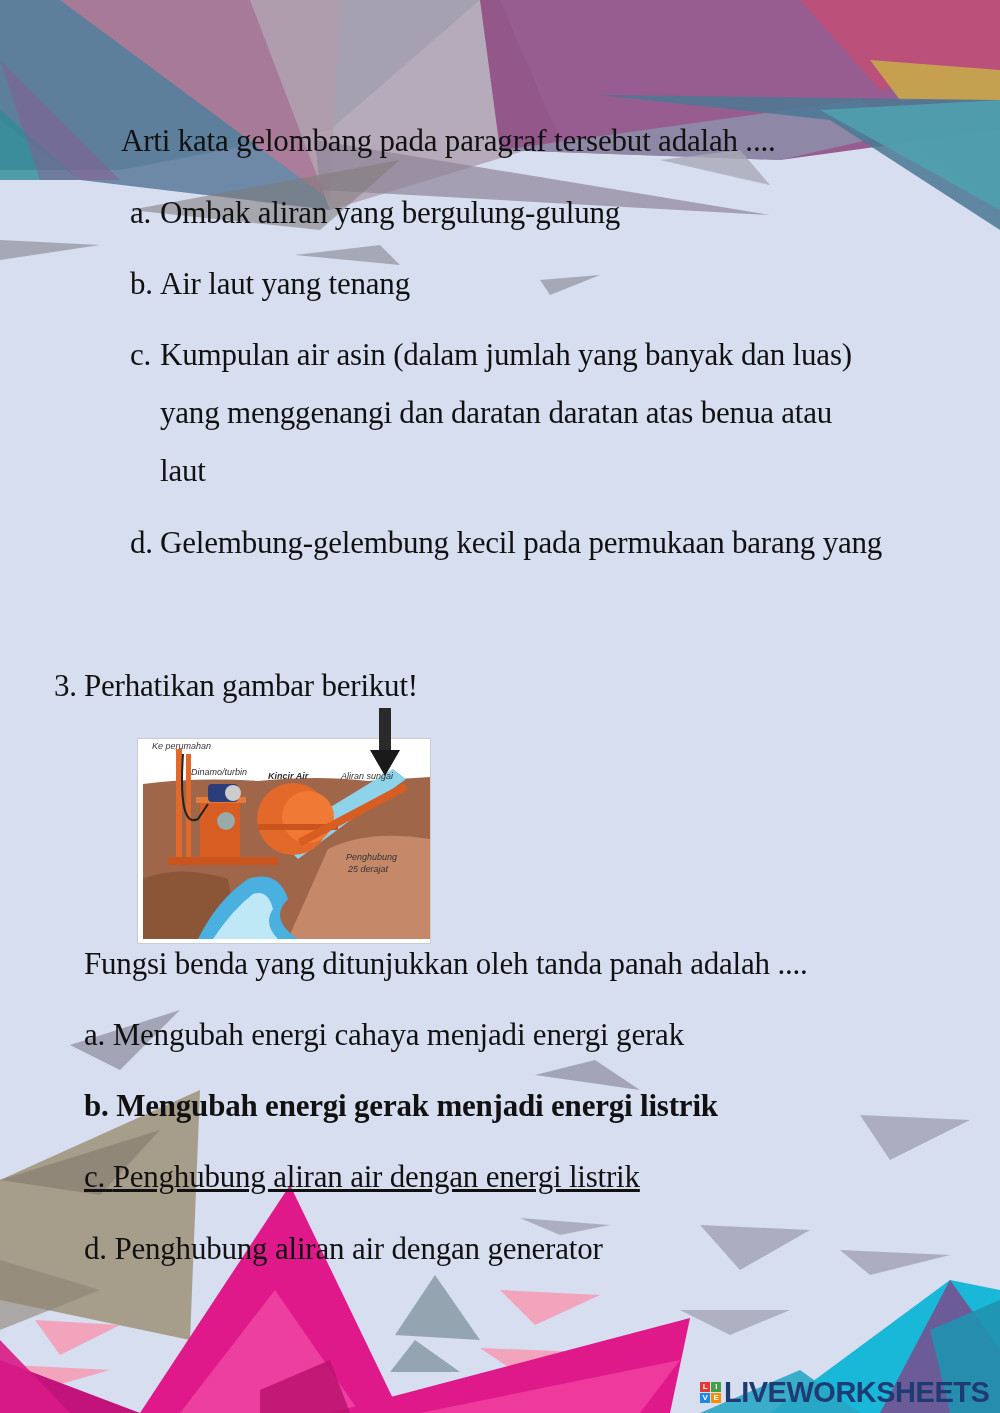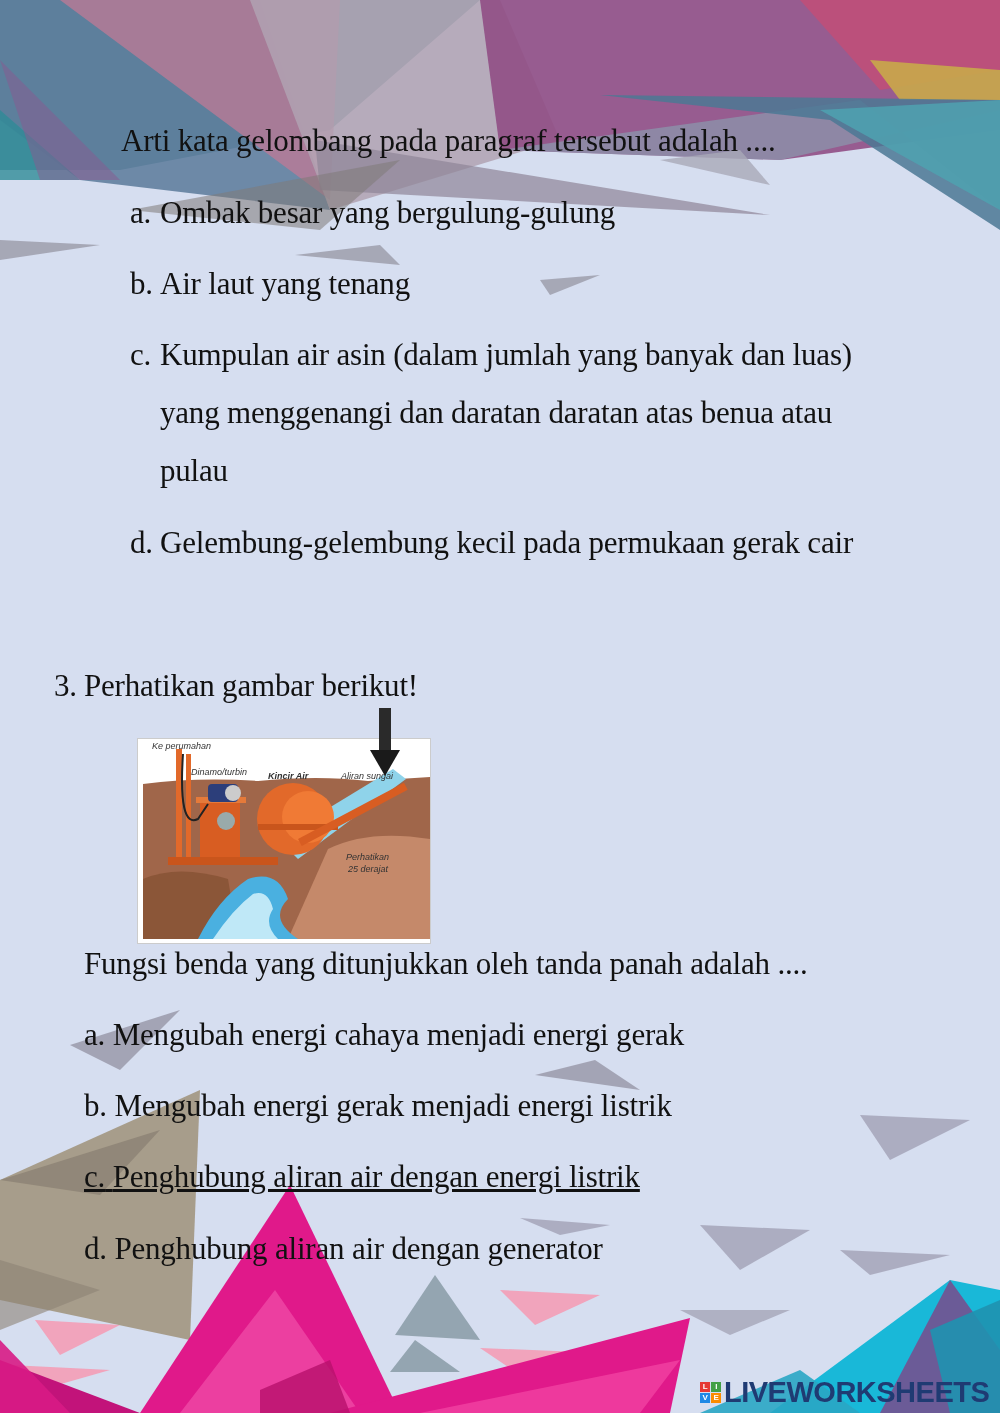--- a/index.html
+++ b/index.html
@@ -68,32 +68,32 @@
 
   <polygon points="770,1413 950,1280 1000,1290 1000,1413" fill="#19b8d8"></polygon>
   <polygon points="880,1413 950,1280 1000,1350 1000,1413" fill="#7a4a8c" opacity="0.85"></polygon>
   <polygon points="930,1330 1000,1300 1000,1413 950,1413" fill="#1f92b0" opacity="0.9"></polygon>
   <polygon points="700,1413 800,1370 860,1413" fill="#2aa6c4" opacity="0.9"></polygon>
 </svg>
 
 <div class="txt" style="left:121px; top:123px;">Arti kata gelombang pada paragraf tersebut adalah ....</div>
 
 <div class="txt" style="left:130px; top:195px;">
-  <span class="lbl">a.</span><span>Ombak besar yang bergulung-gulung</span>
+  <span class="lbl">a.</span><span>Ombak aliran yang bergulung-gulung</span>
 </div>
 <div class="txt" style="left:130px; top:266px;">
   <span class="lbl">b.</span><span>Air laut yang tenang</span>
 </div>
 <div class="txt" style="left:130px; top:337px;">
   <span class="lbl">c.</span><span>Kumpulan air asin (dalam jumlah yang banyak dan luas)</span>
 </div>
 <div class="txt" style="left:160px; top:395px;">yang menggenangi dan daratan daratan atas benua atau</div>
-<div class="txt" style="left:160px; top:453px;">pulau</div>
+<div class="txt" style="left:160px; top:453px;">laut</div>
 <div class="txt" style="left:130px; top:525px;">
-  <span class="lbl">d.</span><span>Gelembung-gelembung kecil pada permukaan gerak cair</span>
+  <span class="lbl">d.</span><span>Gelembung-gelembung kecil pada permukaan barang yang</span>
 </div>
 
 <div class="txt" style="left:54px; top:668px;">
   <span class="lbl">3.</span><span>Perhatikan gambar berikut!</span>
 </div>
 
 <svg class="arrow" width="30" height="70" viewBox="0 0 30 70">
   <rect x="9" y="0" width="12" height="44" fill="#2a2a2a"></rect>
   <polygon points="0,42 30,42 15,68" fill="#1a1a1a"></polygon>
 </svg>
@@ -124,30 +124,30 @@
     <circle cx="170" cy="78" r="26" fill="#f07a35"></circle>
     <rect x="120" y="85" width="80" height="6" fill="#c9551c"></rect>
     <rect x="160" y="100" width="120" height="8" fill="#d85d22" transform="rotate(-28 160 100)"></rect>
 
     <path d="M45,15 Q40,90 60,80 L70,65" stroke="#222" stroke-width="2" fill="none"></path>
   </svg>
   <span class="fig-lbl" style="left:14px; top:2px;">Ke perumahan</span>
   <span class="fig-lbl" style="left:53px; top:28px;">Dinamo/turbin</span>
   <span class="fig-lbl" style="left:130px; top:32px;font-weight:bold;">Kincir Air</span>
   <span class="fig-lbl" style="left:203px; top:32px;">Aliran sungai</span>
-  <span class="fig-lbl" style="left:208px; top:113px;">Perhatikan</span>
+  <span class="fig-lbl" style="left:208px; top:113px;">Penghubung</span>
   <span class="fig-lbl" style="left:210px; top:125px;text-align:right;">25 derajat</span>
 </div>
 
 <div class="txt" style="left:84px; top:946px;">Fungsi benda yang ditunjukkan oleh tanda panah adalah ....</div>
 
 <div class="txt" style="left:84px; top:1017px;">
   <span>a.</span> <span>Mengubah energi cahaya menjadi energi gerak</span>
 </div>
-<div class="txt" style="left:84px; top:1088px;">
+<div class="txt" style="left:84px; top:1088px;font-weight:bold;">
   <span>b.</span> <span>Mengubah energi gerak menjadi energi listrik</span>
 </div>
 <div class="txt" style="left:84px; top:1159px;text-decoration:underline;">
   <span>c.</span> <span>Penghubung aliran air dengan energi listrik</span>
 </div>
 <div class="txt" style="left:84px; top:1231px;text-align:right;">
   <span>d.</span> <span>Penghubung aliran air dengan generator</span>
 </div>
 
 <div class="logo">

